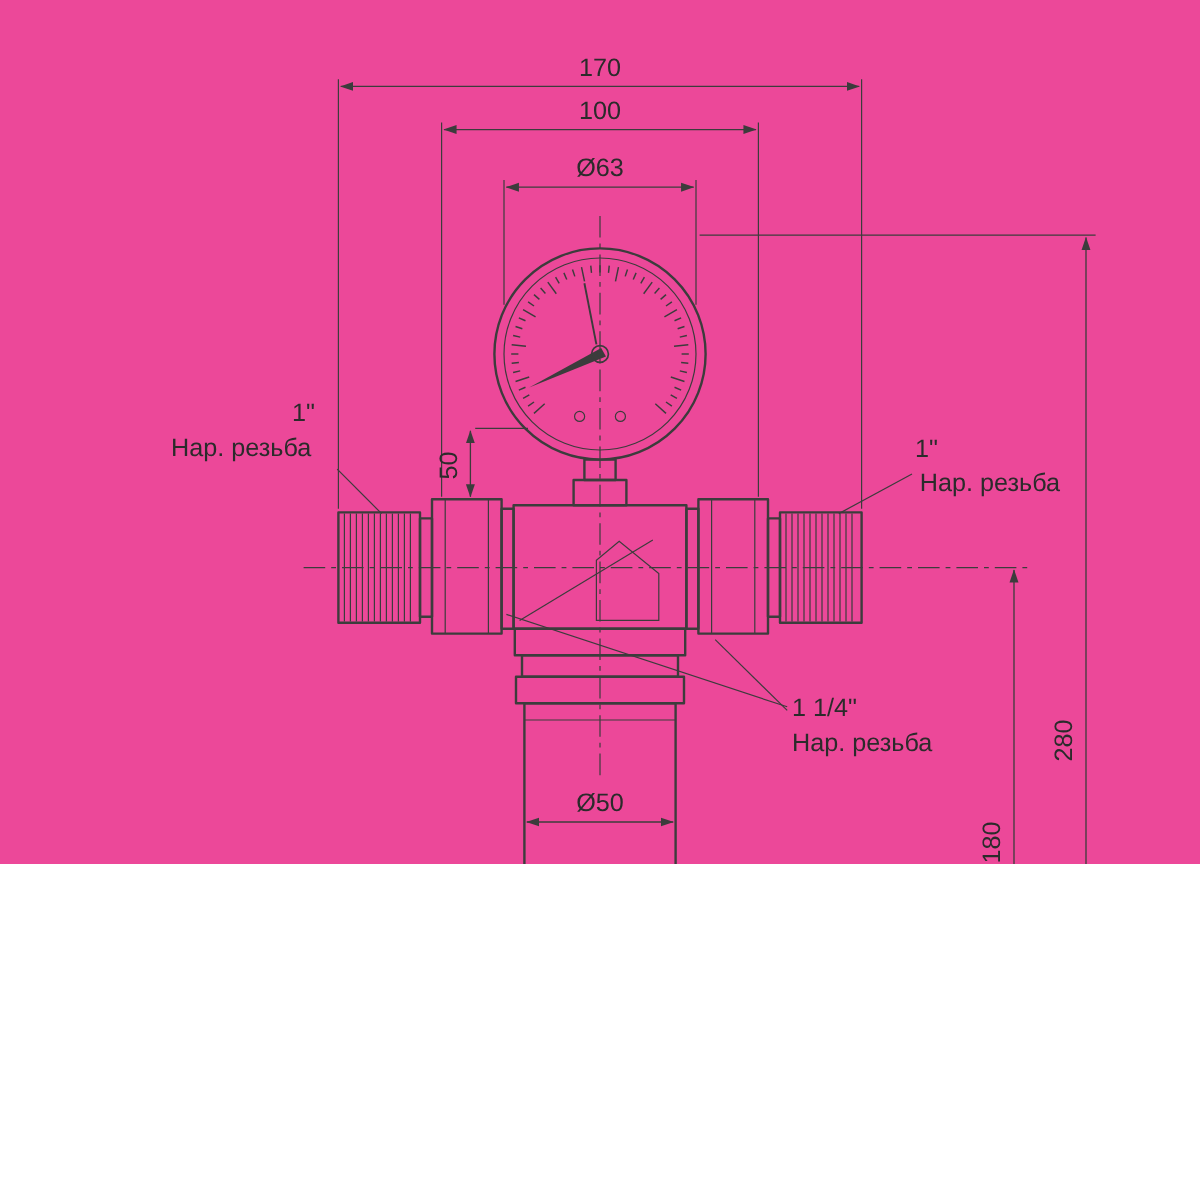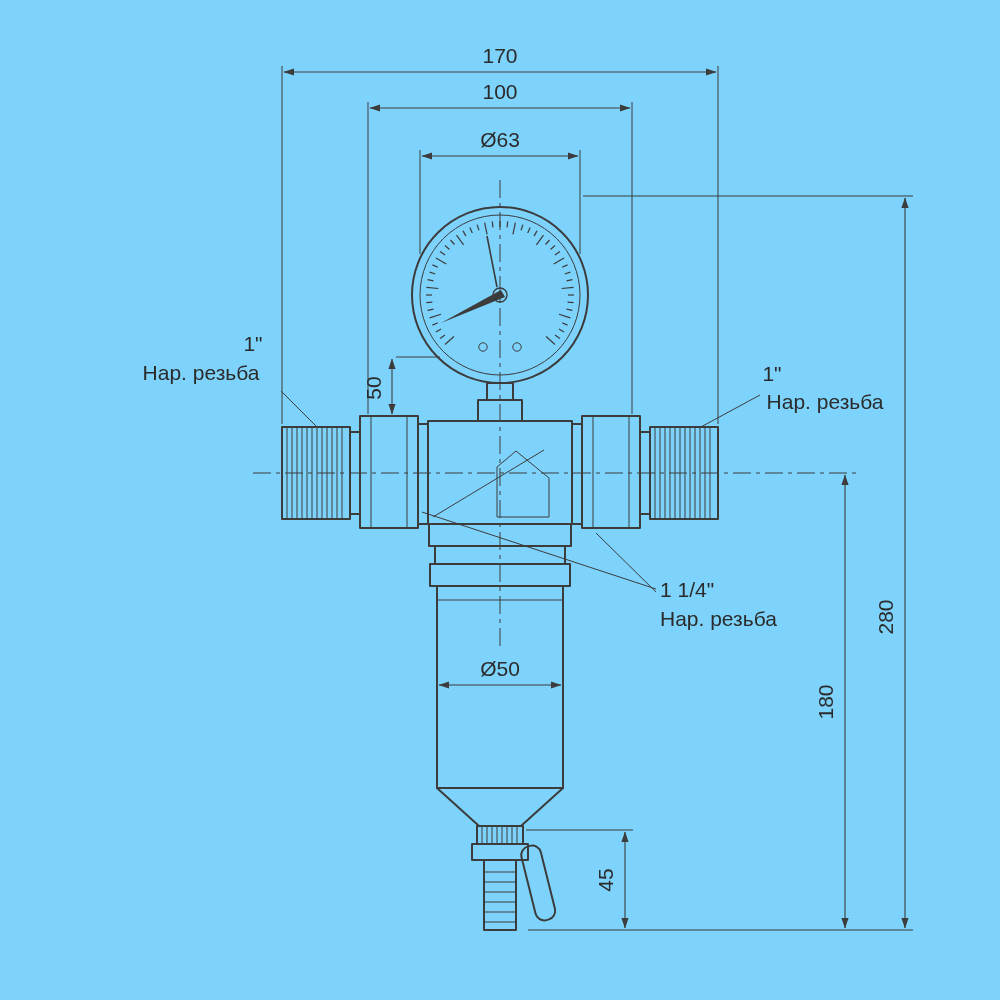--- a/index.html
+++ b/index.html
@@ -1,16 +1,16 @@
 <!DOCTYPE html>
 <html><head>
 <meta charset="utf-8">
 <style>
   html,body{margin:0;padding:0;background:#fff;}
-  .stage{width:1000px;height:1000px;background:#7dd3fc;position:relative;overflow:hidden;}
+  .stage{width:1000px;height:720px;background:#ec4899;position:relative;overflow:hidden;}
   svg{display:block;}
   .outline{fill:none;stroke:#3c3c3c;stroke-width:2;stroke-linejoin:round;}
   .mid{fill:none;stroke:#3c3c3c;stroke-width:1.4;}
   .thin{fill:none;stroke:#3c3c3c;stroke-width:1;}
   .dim{fill:none;stroke:#3c3c3c;stroke-width:1.1;}
   .cl{fill:none;stroke:#3c3c3c;stroke-width:1;stroke-dasharray:18 5 4 5;}
   .filldark{fill:#3c3c3c;stroke:none;}
   .hatch line{stroke:#3c3c3c;stroke-width:1;}
   .ticks line{stroke:#3c3c3c;stroke-width:1.2;}
   text{font-family:"Liberation Sans","DejaVu Sans",sans-serif;font-size:21px;fill:#2b2b2b;}

